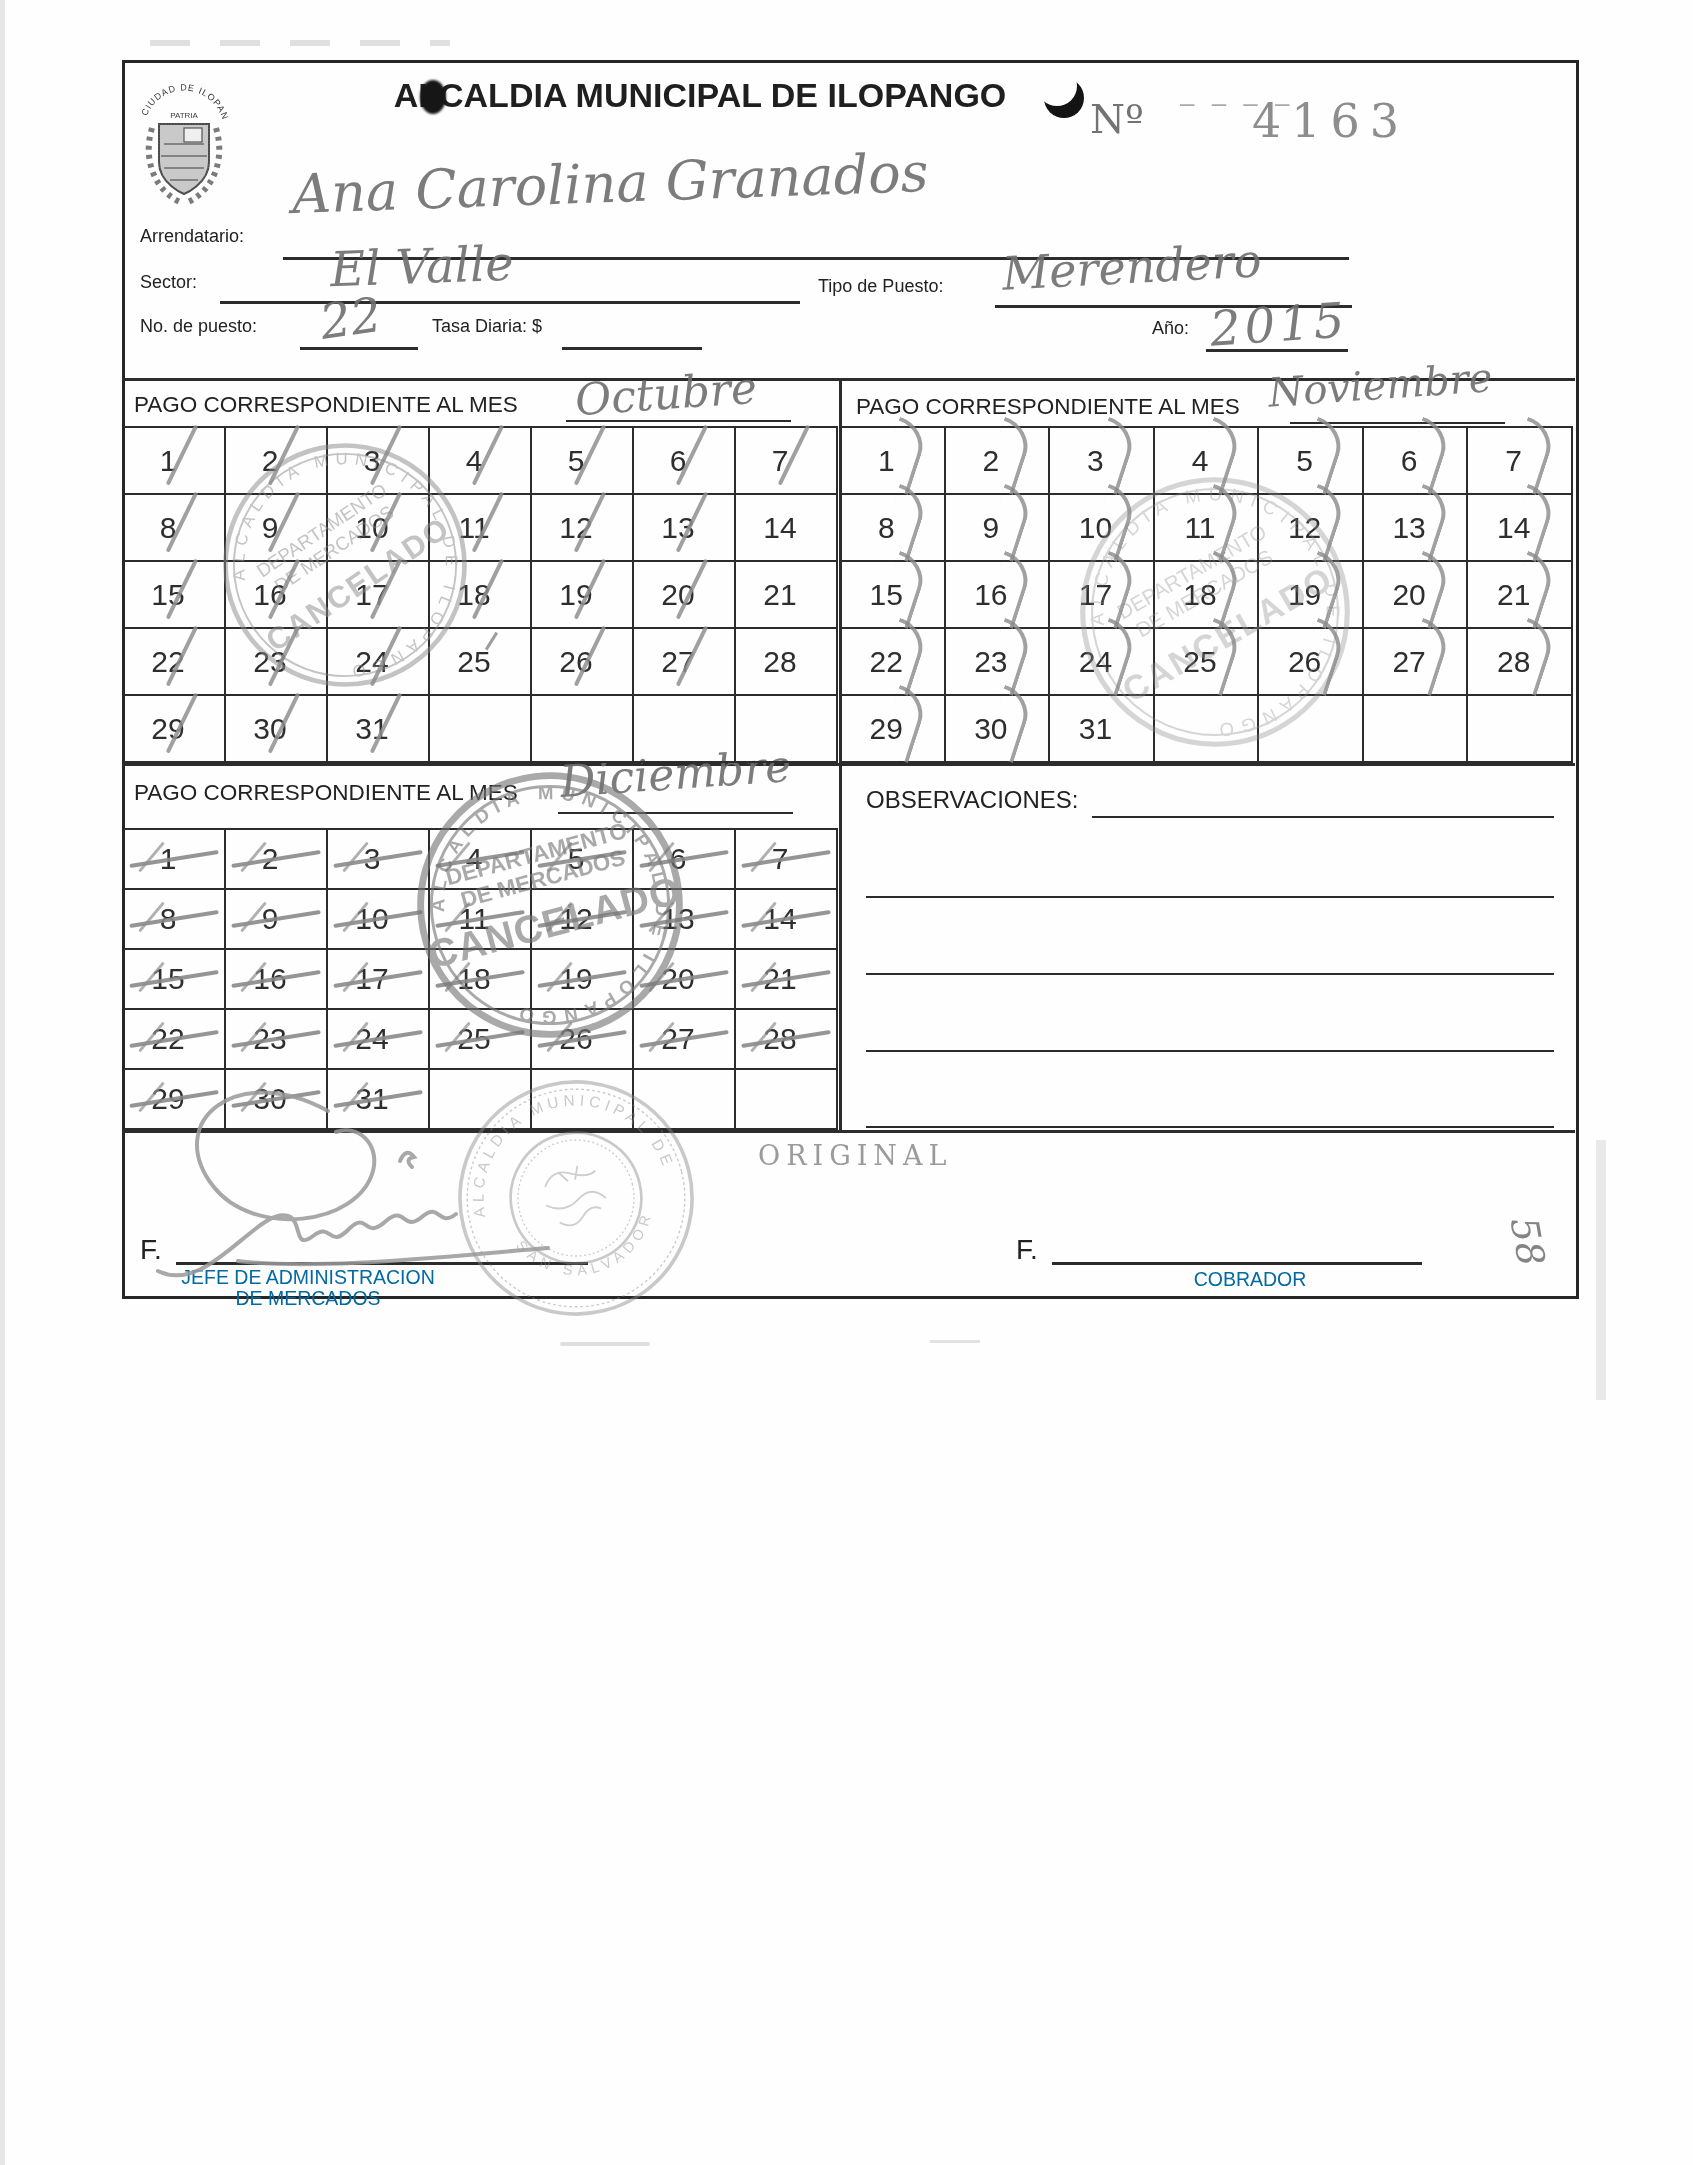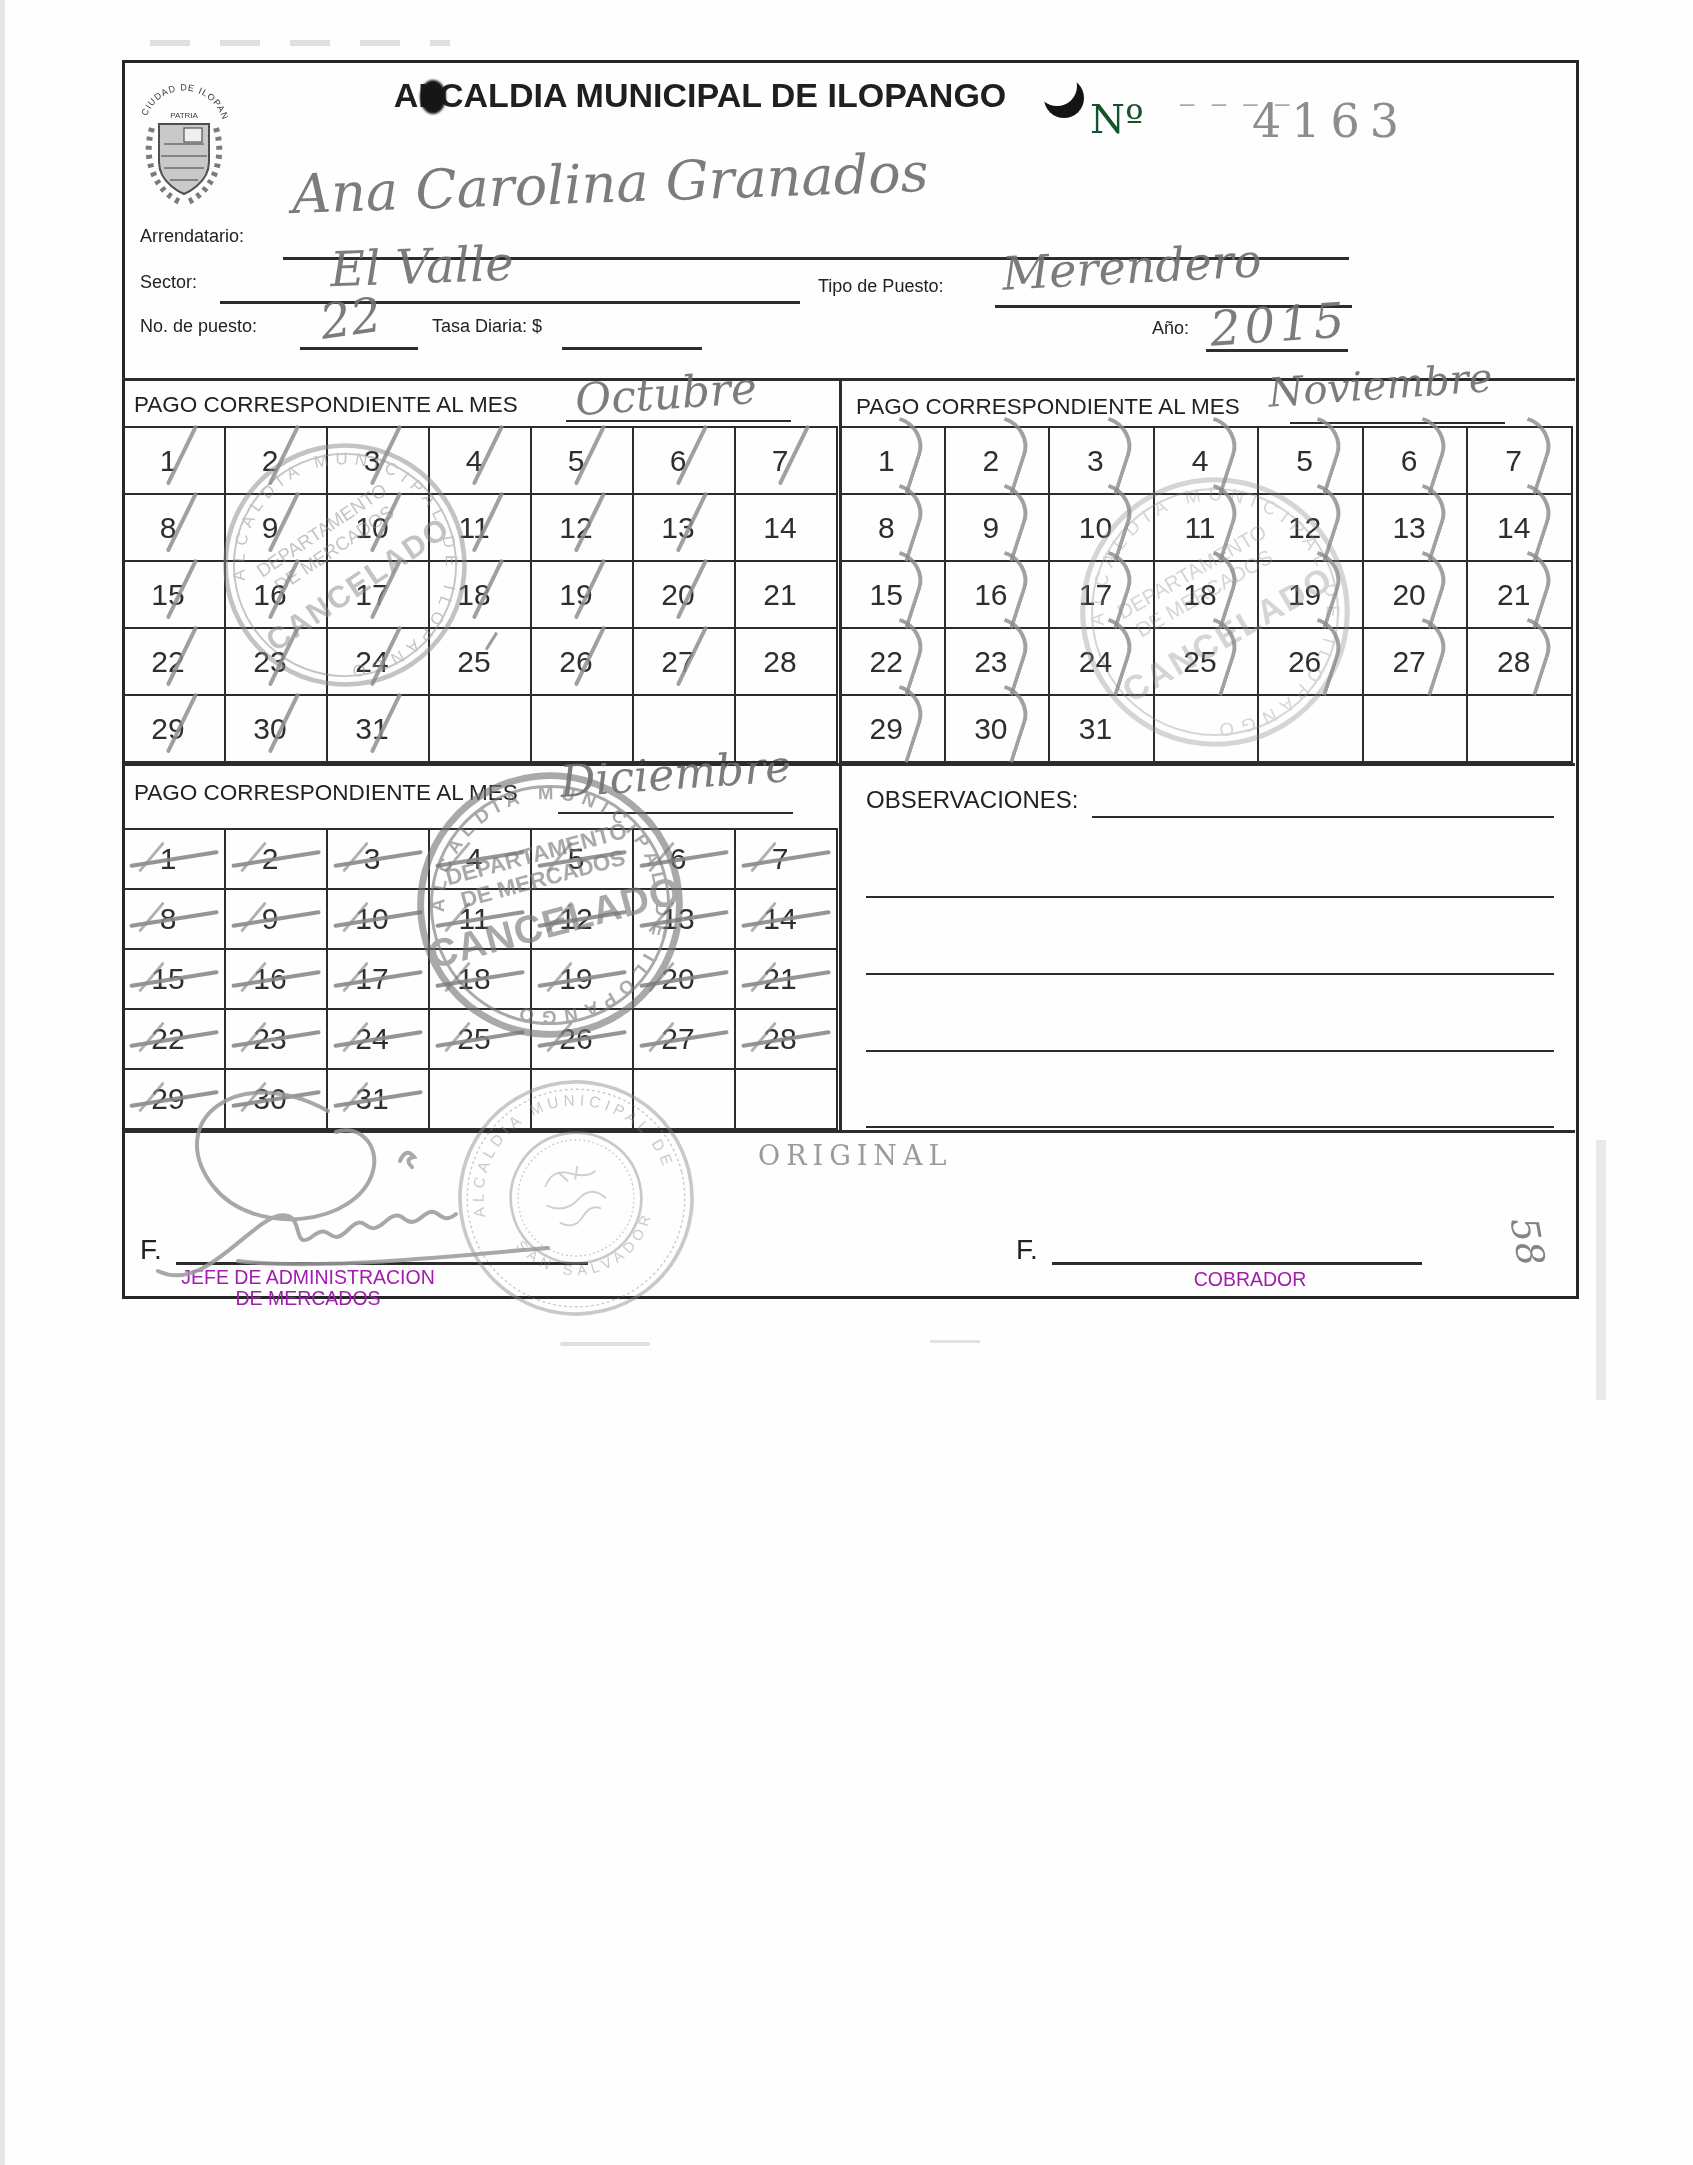--- a/index.html
+++ b/index.html
@@ -24,21 +24,21 @@
       transform:rotate(26deg);border-radius:4px;opacity:.85;}
   .mark.hook{left:46%;top:-8px;width:28px;height:68px;border-right:4px solid #8a8a8a;
       border-top:4px solid #8a8a8a;border-top-right-radius:100% 30px;
       transform:rotate(18deg);opacity:.8;}
   .mark.light{left:60%;top:2px;width:2.5px;height:20px;background:#9d9d9d;transform:rotate(32deg);}
   .mark.strike{left:5%;top:47%;width:90%;height:3.5px;background:#8a8a8a;
       transform:rotate(-9deg);border-radius:3px;opacity:.9;}
   .mark.strike-tail{left:26%;top:14%;width:3px;height:38px;background:#8f8f8f;
       transform:rotate(40deg);border-radius:3px;opacity:.7;}
   .stamp{position:absolute;color:#8a8a8a;pointer-events:none;}
-  .small-cap{position:absolute;text-align:center;font-size:19.5px;color:#a21caf;}
+  .small-cap{position:absolute;text-align:center;font-size:19.5px;color:#0369a1;}
   .blob{position:absolute;border-radius:50%;}
   .artifact{position:absolute;pointer-events:none;}
 </style>
 </head>
 <body>
 
 <div class="page">
 
   <div class="artifact" style="left:0;top:0;width:5px;height:2165px;background:#e6e6e6;"></div>
   <div class="artifact" style="left:150px;top:40px;width:300px;height:6px;background:repeating-linear-gradient(90deg,#bbb 0 40px,transparent 40px 70px);opacity:.45;"></div>
@@ -65,21 +65,21 @@
   </svg>
 
   <div class="title" style="top:76px;font-size:34px;">ALCALDIA MUNICIPAL DE ILOPANGO</div>
 
   <div class="blob artifact" style="left:420px;top:80px;width:26px;height:34px;background:#161616;filter:blur(1px);"></div>
   <div class="artifact" style="left:1044px;top:78px;width:40px;height:40px;">
     <div class="blob" style="position:absolute;left:0;top:0;width:40px;height:40px;background:#141414;"></div>
     <div class="blob" style="position:absolute;left:-7px;top:-12px;width:40px;height:40px;background:#fefefe;"></div>
   </div>
 
-  <div class="abs" style="left:1090px;top:96px;font-family:'DejaVu Serif',serif;font-size:40px;color:#14532d;">Nº</div>
+  <div class="abs" style="left:1090px;top:96px;font-family:'DejaVu Serif',serif;font-size:40px;color:#737373;">Nº</div>
   <div class="abs" style="left:1180px;top:88px;font-size:26px;color:#a8a8a8;letter-spacing:5px;">– – – –</div>
   <div class="abs" style="left:1252px;top:94px;font-family:'DejaVu Serif',serif;font-size:46px;color:#8d8d8d;letter-spacing:10px;">4163</div>
 
   <div class="label" style="left:140px;top:226px;">Arrendatario:</div>
   <div class="rule" style="left:283px;top:257px;width:1066px;"></div>
   <div class="hw" style="left:292px;top:152px;font-size:54px;transform:rotate(-2deg);">Ana Carolina Granados</div>
 
   <div class="label" style="left:140px;top:272px;">Sector:</div>
   <div class="rule" style="left:220px;top:301px;width:580px;"></div>
   <div class="hw" style="left:330px;top:238px;font-size:48px;transform:rotate(-2deg);">El Valle</div>

